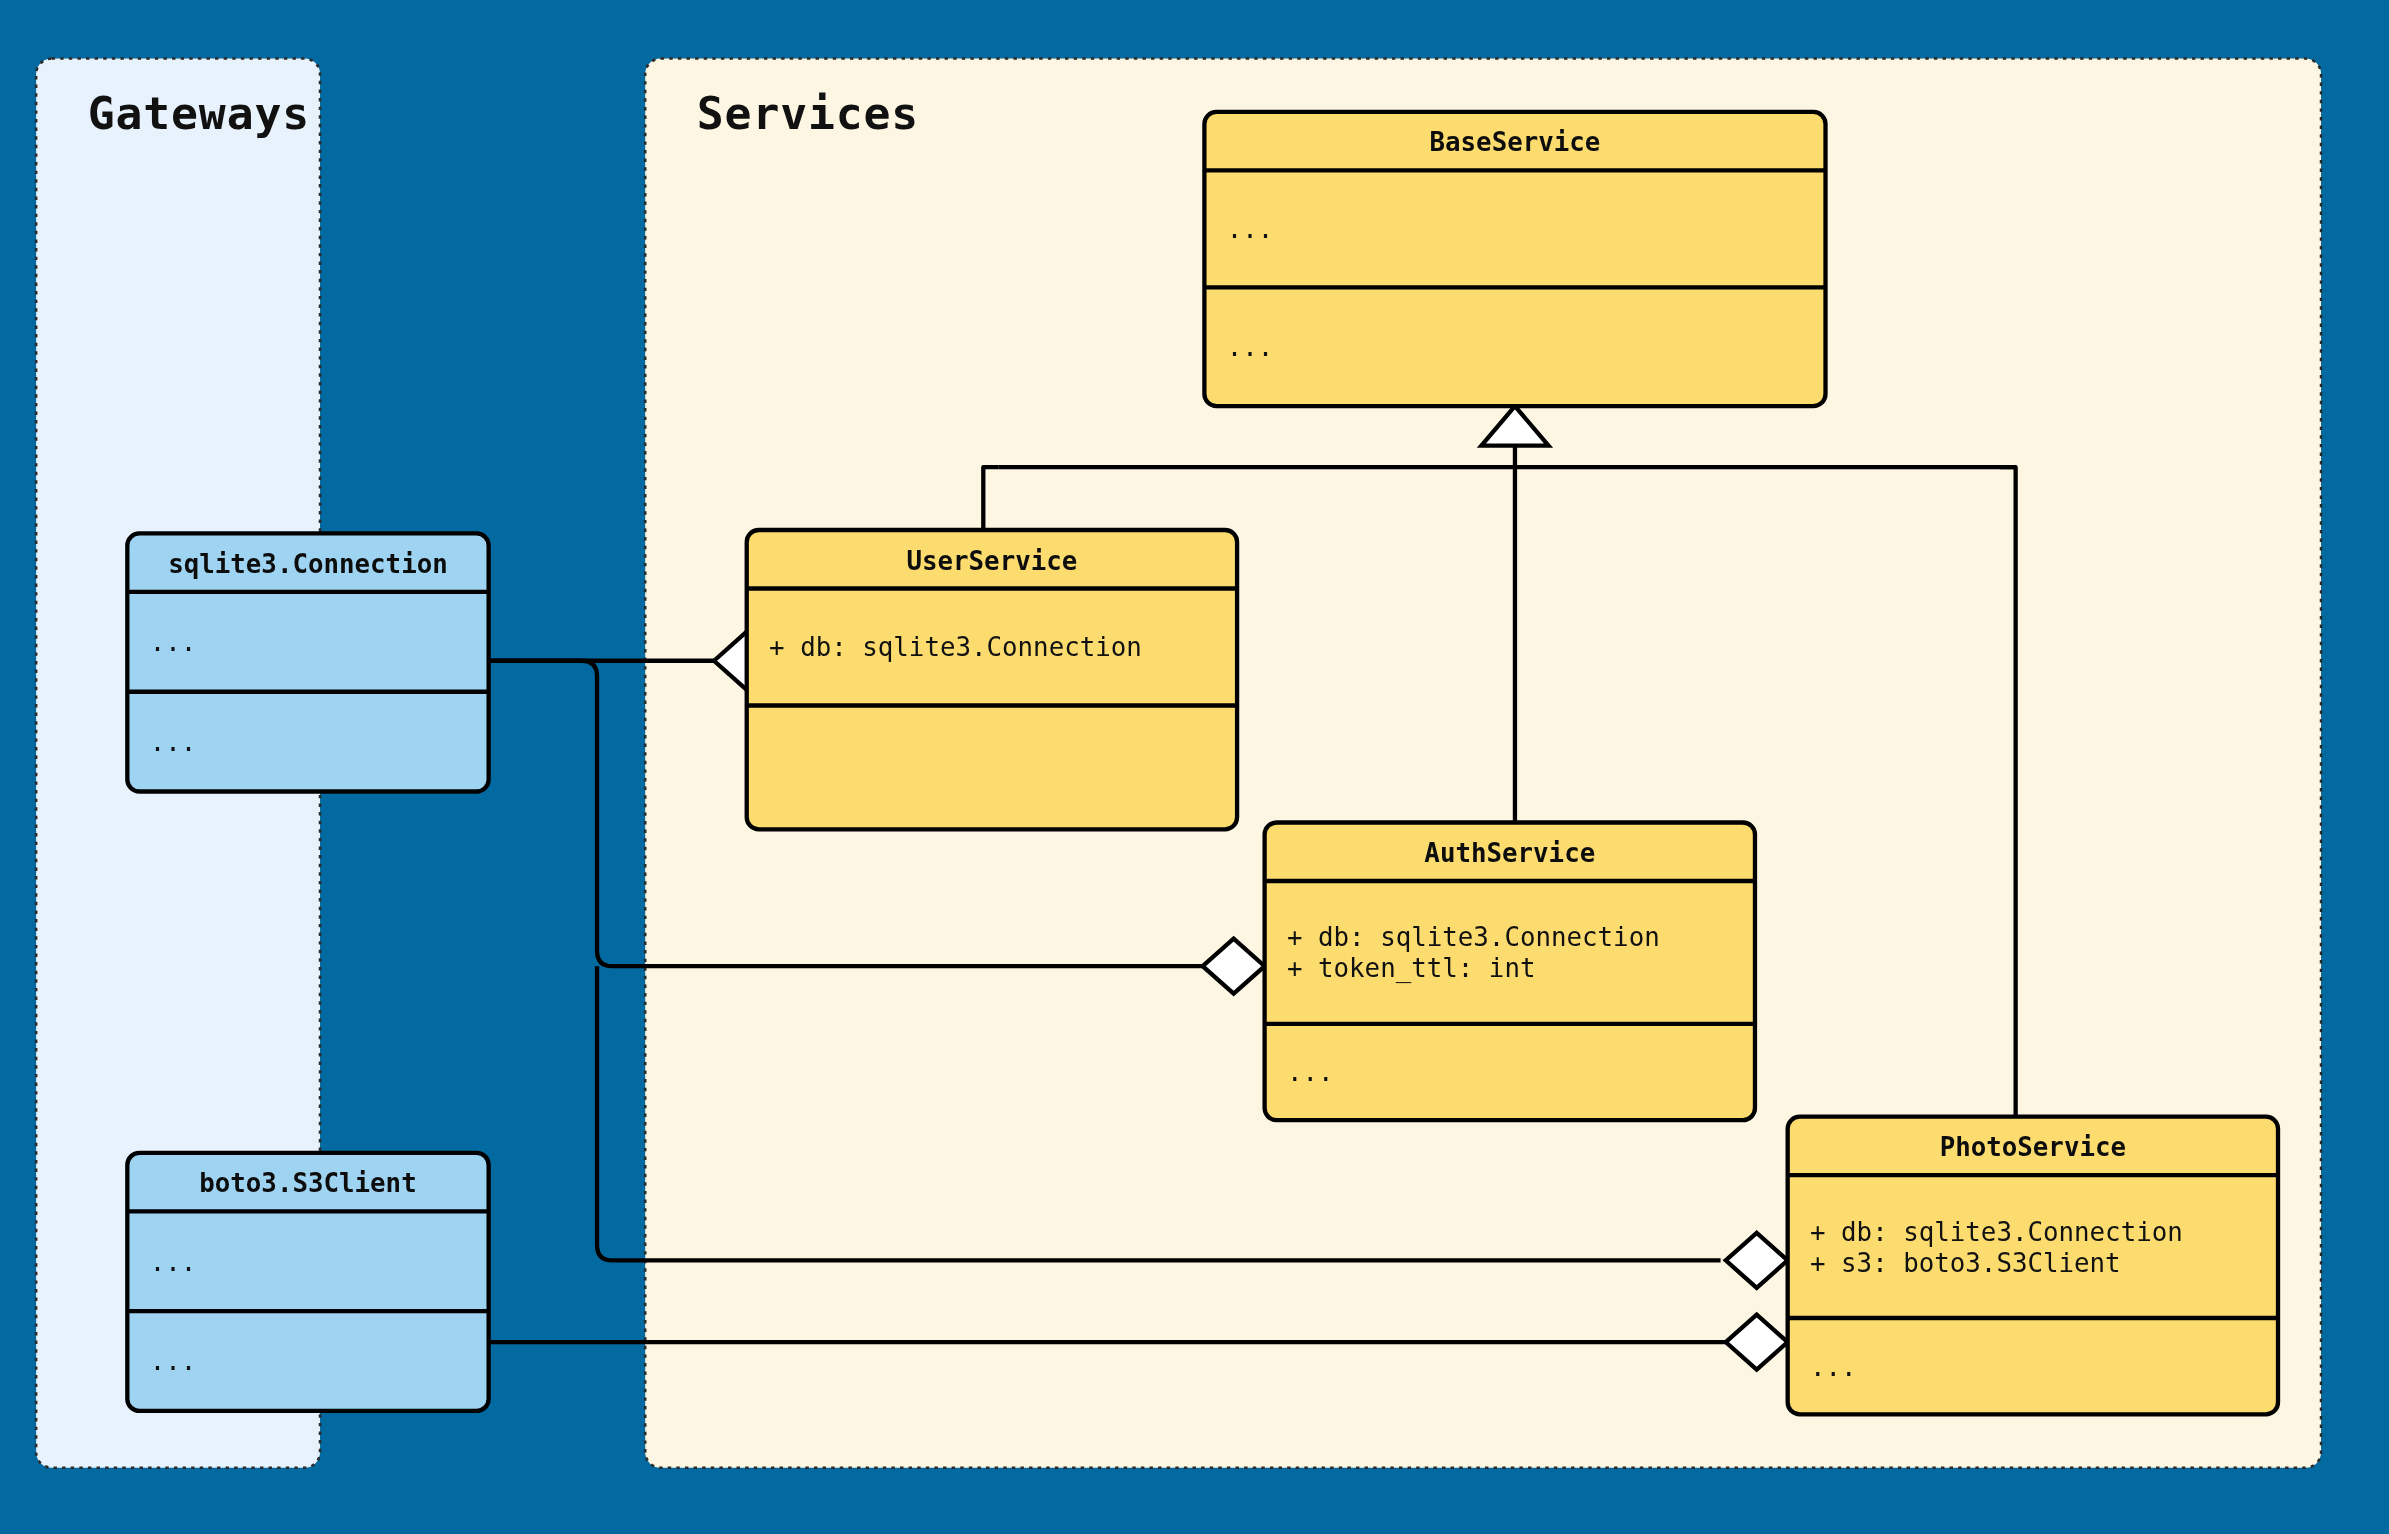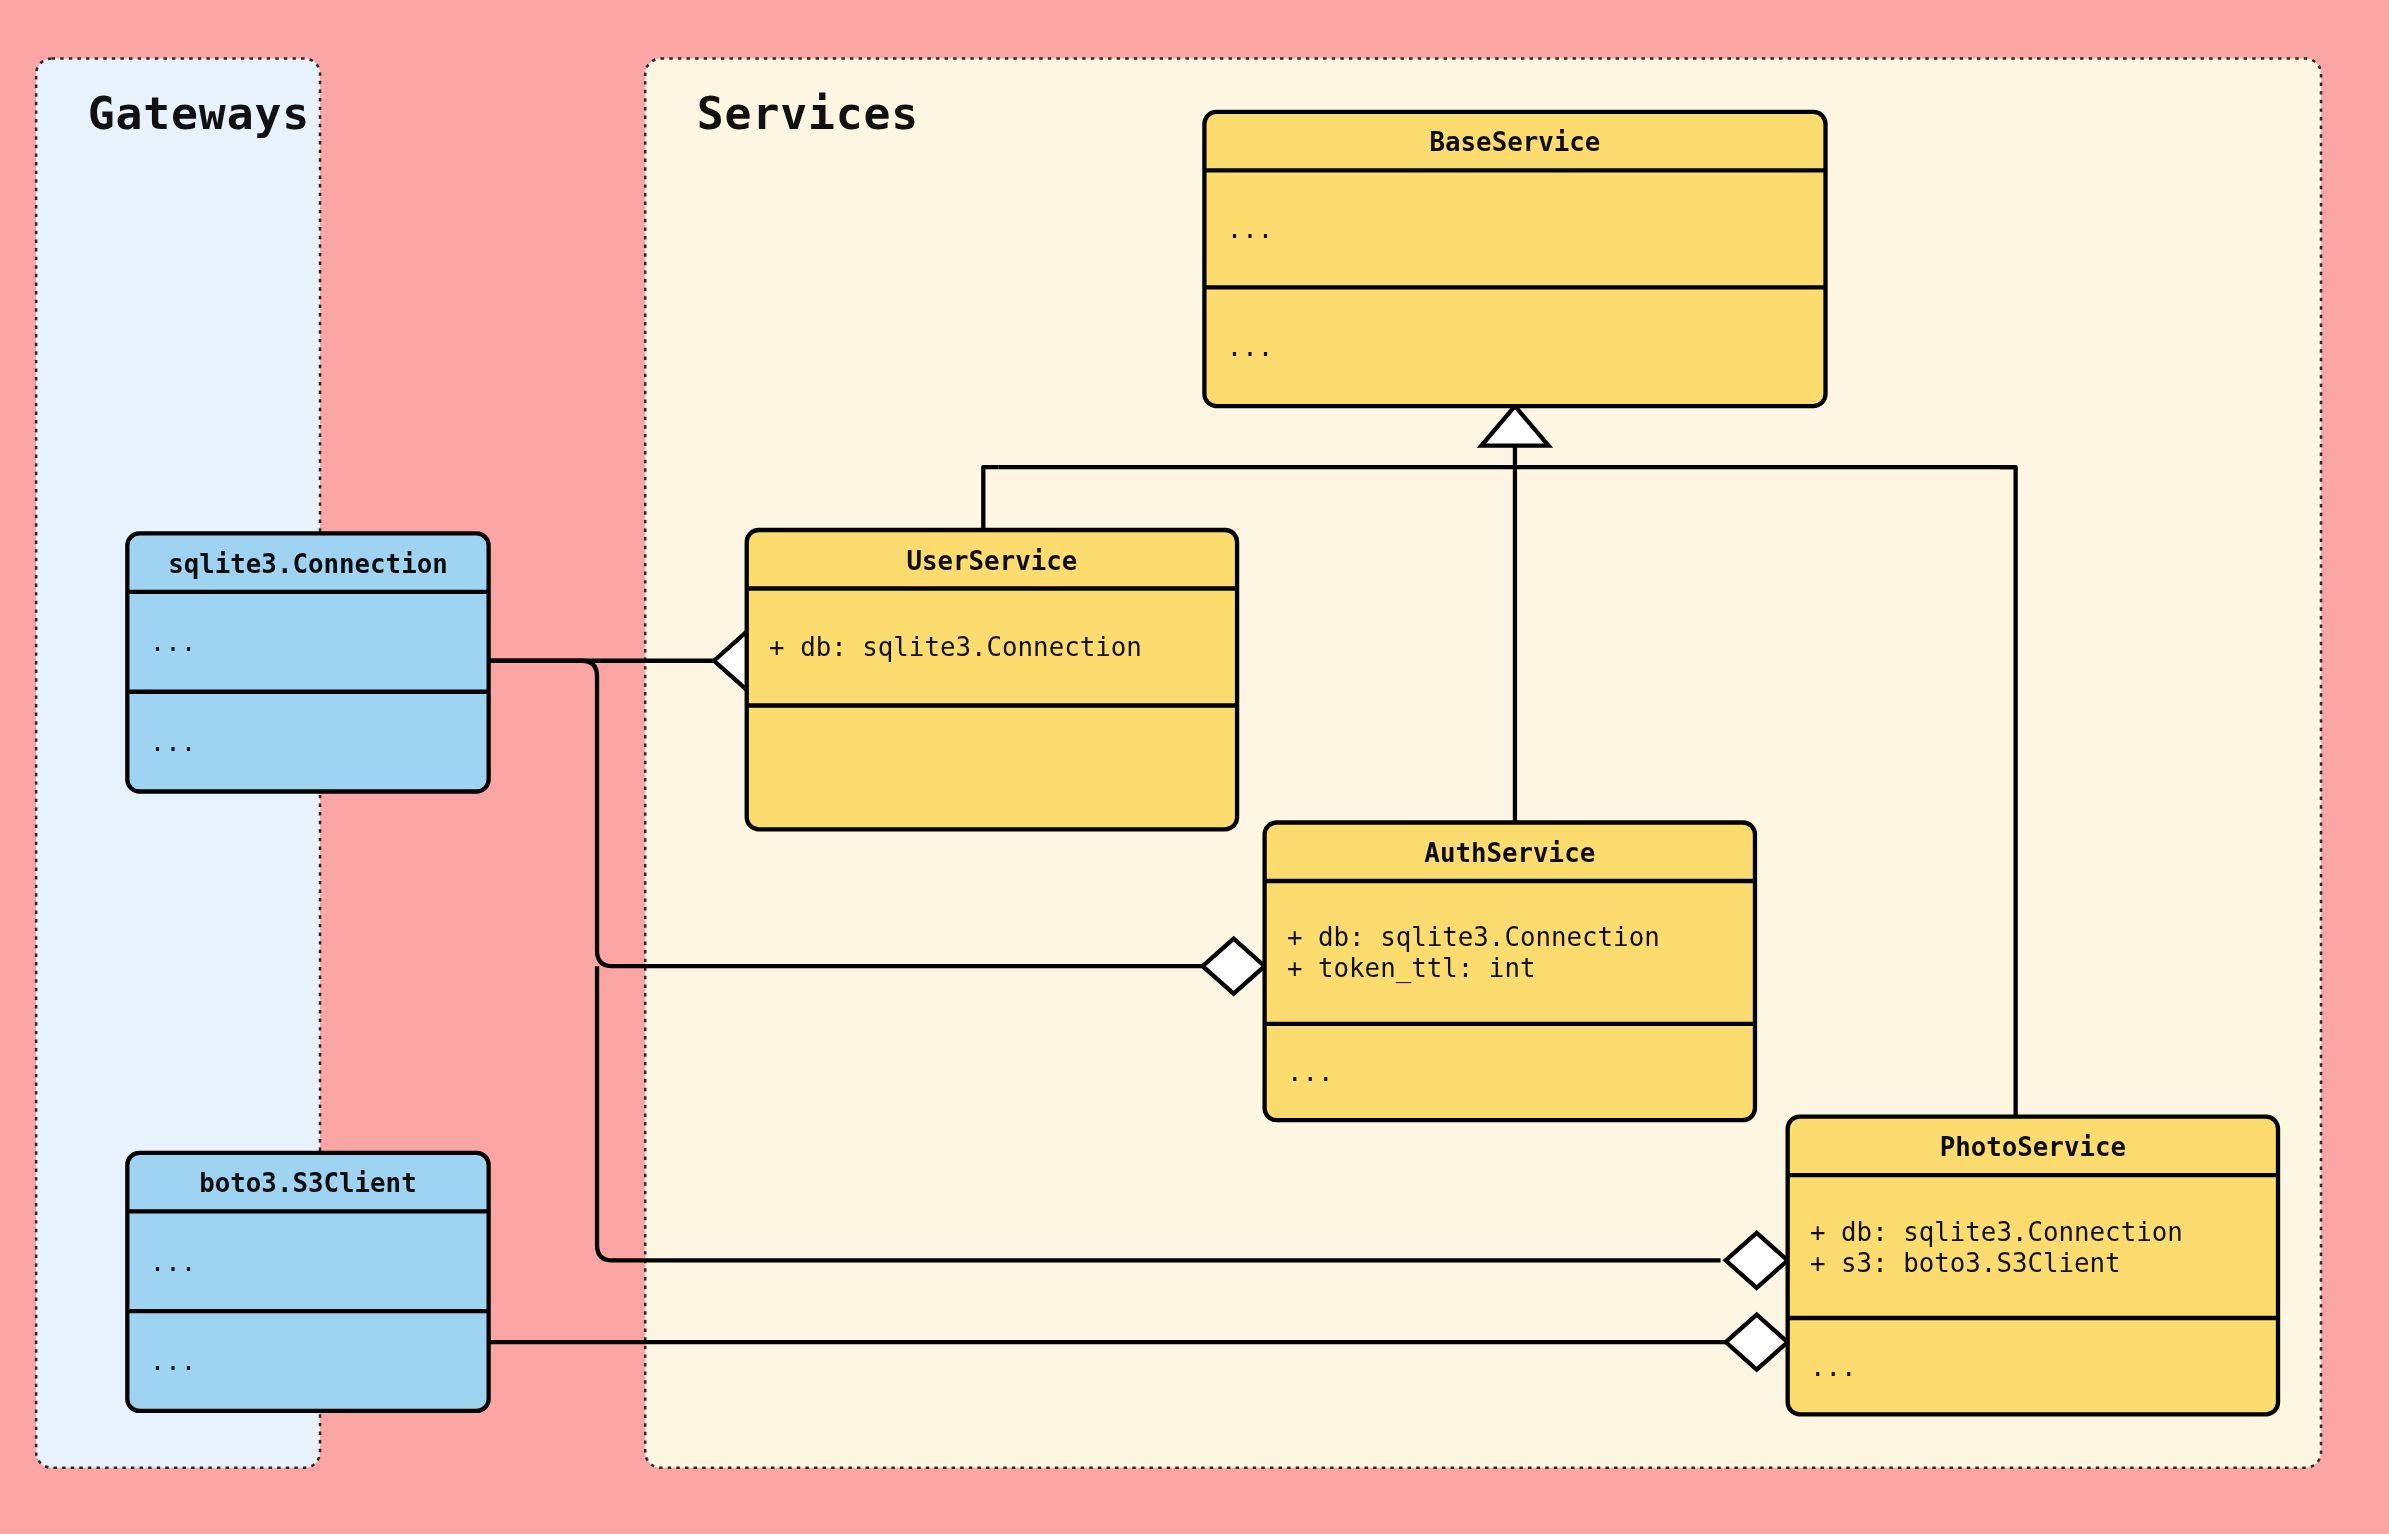--- a/index.html
+++ b/index.html
@@ -4,21 +4,21 @@
 <style>
   html, body {
     margin: 0;
     padding: 0;
     background: #ffffff;
   }
   #canvas {
     position: relative;
     width: 2389px;
     height: 1534px;
-    background: #fca5a5;
+    background: #0369a1;
     font-family: "DejaVu Sans Mono", "Liberation Mono", monospace;
   }
   svg.diagram {
     position: absolute;
     top: 0; left: 0;
     width: 2389px;
     height: 1534px;
     shape-rendering: geometricPrecision;
   }
   .pkg-rect {

